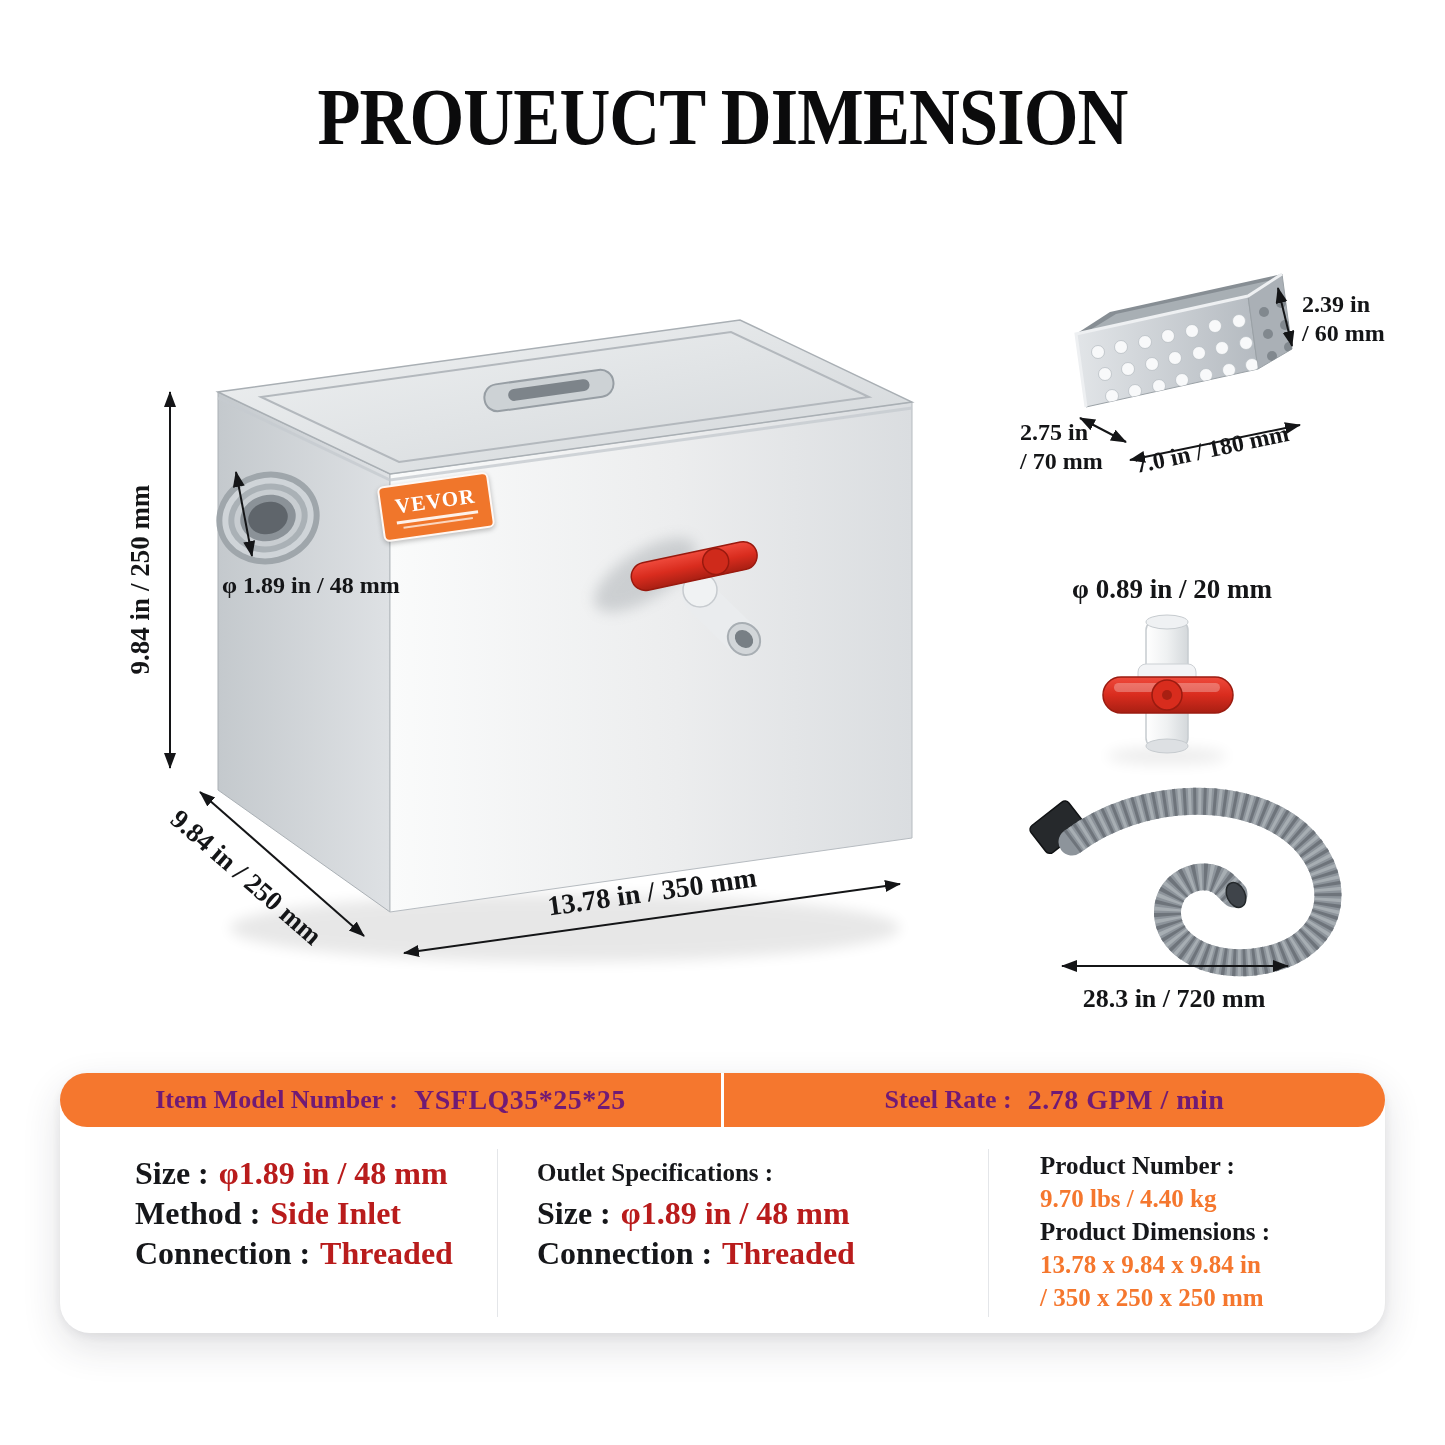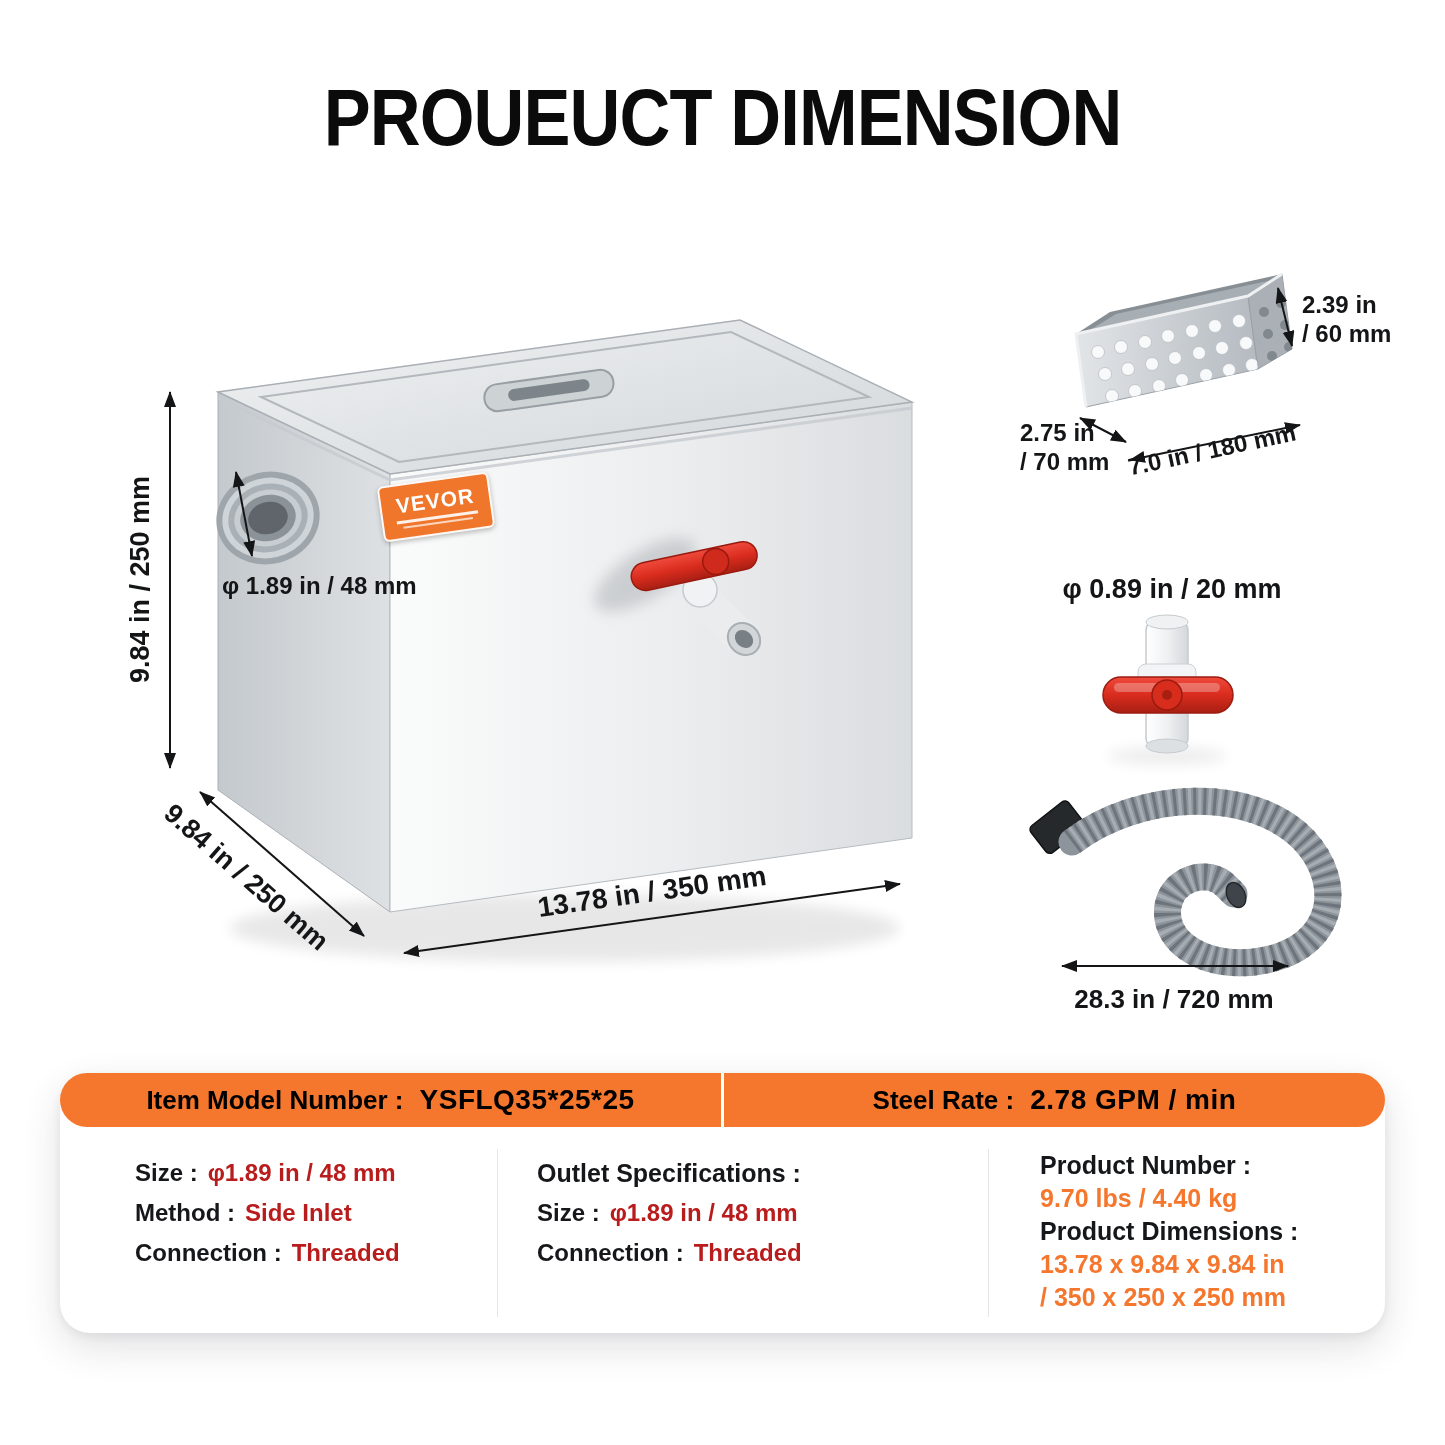--- a/index.html
+++ b/index.html
@@ -1,17 +1,17 @@
 <!DOCTYPE html>
 <html><head>
 <meta charset="utf-8">
 <style>
   * { margin:0; padding:0; box-sizing:border-box; }
   html,body { width:1445px; height:1445px; background:#ffffff; font-family:"Liberation Sans", sans-serif; overflow:hidden; }
-  .canvas { position:relative; width:1445px; height:1445px; background:#ffffff; }
+  .canvas { position:relative; width:1445px; height:1445px; background:#ffffff;font-family:Liberation Serif, serif; }
 
   .title {
     position:absolute; left:0; top:72px; width:1445px; text-align:center;
     font-size:80px; font-weight:800; letter-spacing:-1px; color:#0b0b0c;
     transform:scaleX(0.88);
   }
 
   .art { position:absolute; left:0; top:0; width:1445px; height:1445px; }
 
   .lbl { position:absolute; font-weight:700; color:#141517; }
@@ -37,33 +37,33 @@
 
   .spec-card {
     position:absolute; left:60px; top:1073px; width:1325px; height:260px;
     background:#ffffff; border-radius:30px;
     box-shadow:0 14px 38px rgba(40,45,60,0.14), 0 3px 10px rgba(40,45,60,0.07);
   }
   .spec-header {
     position:absolute; left:0; top:0; width:1325px; height:54px;
     background:#F5772E; border-radius:27px; display:flex; align-items:stretch;
   }
-  .hdr-cell { flex:1; display:flex; align-items:center; justify-content:center; gap:16px; color:#000000; }
+  .hdr-cell { flex:1; display:flex; align-items:center; justify-content:center; gap:16px; color:#701a75; }
   .hdr-cell .hk { font-size:26px; font-weight:700; }
   .hdr-cell .hv { font-size:28px; font-weight:800; letter-spacing:0.5px; }
   .hdr-div { width:3px; background:#ffffff; }
 
   .spec-col { position:absolute; }
   .col1 { left:75px;  top:80px; width:350px; }
   .col2 { left:477px; top:80px; width:440px; }
   .col3 { left:980px; top:76px; width:335px; }
   .vdiv { position:absolute; width:1px; background:#e4e6e9; top:76px; height:168px; }
   .vdiv1 { left:437px; }
   .vdiv2 { left:928px; }
-  .row  { height:40px; display:flex; align-items:center; font-size:24px; font-weight:700; color:#16171a; }
+  .row  { height:40px; display:flex; align-items:center; font-size:32px; font-weight:700; color:#16171a; }
   .row.head { font-size:25px; }
   .row .k { margin-right:10px; }
   .row .v { color:#b91c1c; }
   .line { line-height:33px; font-size:25px; font-weight:700; color:#16171a; }
   .line.v3 { color:#F5772E; }
 </style>
 </head>
 <body>
 
 <div class="canvas">

